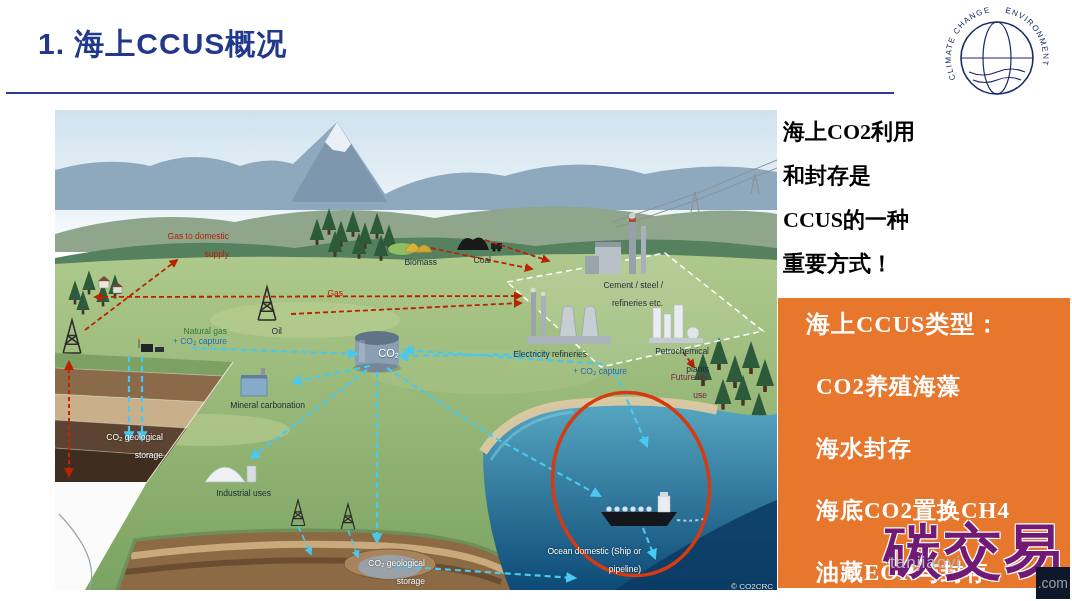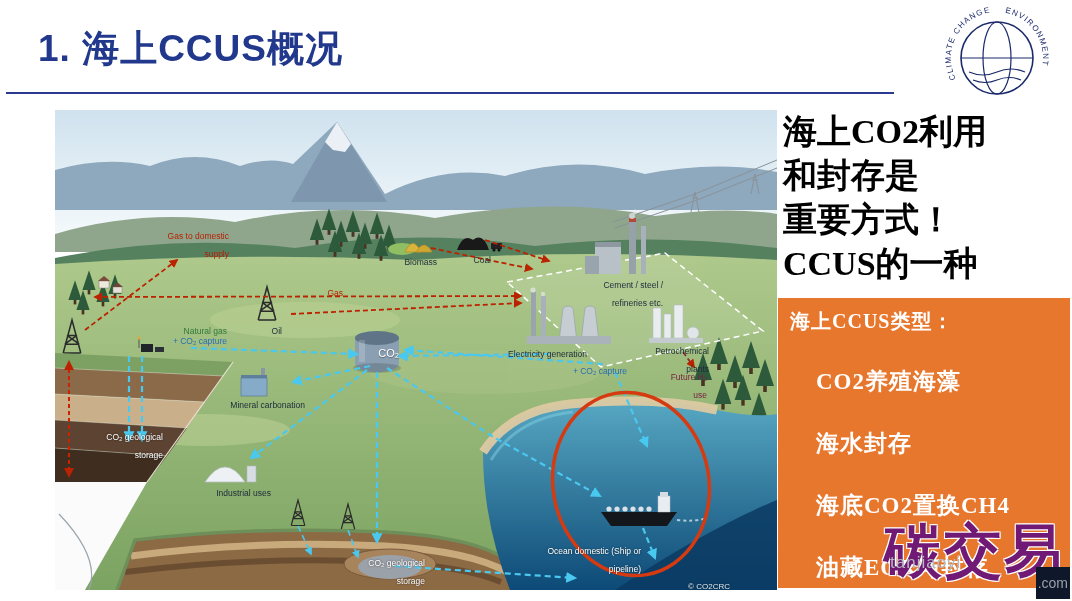--- a/index.html
+++ b/index.html
@@ -1,36 +1,36 @@
 <!DOCTYPE html>
 <html><head>
 <meta charset="utf-8">
 <style>
   *{margin:0;padding:0;box-sizing:border-box}
   html,body{width:1072px;height:601px;background:#fff;font-family:"Liberation Sans",sans-serif}
   .slide{position:relative;width:1072px;height:601px;background:#fff;overflow:hidden}
 
-  .title{position:absolute;left:38px;top:24px;font-size:37px;font-weight:bold;color:#21388c;letter-spacing:1px}
+  .title{position:absolute;left:38px;top:24px;font-size:30px;font-weight:bold;color:#21388c;letter-spacing:1px}
   .rule{position:absolute;left:6px;top:92px;width:888px;height:2px;background:#2b3990}
   .logo{position:absolute;left:925px;top:6px;width:145px;height:102px}
 
   .diagram{position:absolute;left:55px;top:110px;width:722px;height:480px;background:#fff}
   .diagram>svg{position:absolute;left:0;top:0;width:722px;height:480px}
   .dlabel{position:absolute;font-size:8.5px;line-height:18px;text-align:right;color:#1d2a3a;pointer-events:none}
   .red{color:#b91f00}
   .blue{color:#2a6db5}
   .green{color:#2f7a3a}
   .maroon{color:#7a2040}
   .white{color:#fff;text-shadow:0 0 2px rgba(0,0,0,.65)}
   .credit{color:#e4ecf2;font-size:8px;text-shadow:0 0 2px rgba(0,0,0,.5)}
   .tank-label{font-size:11px;font-weight:normal;color:#fff;text-shadow:0 1px 1px rgba(0,0,0,.4)}
 
-  .headline{position:absolute;left:783px;top:110px;width:288px;font-family:"Liberation Serif",serif;font-weight:bold;color:#000;font-size:34px;line-height:44px}
+  .headline{position:absolute;left:783px;top:110px;width:288px;font-family:"Liberation Serif",serif;font-weight:bold;color:#000;font-size:22px;line-height:44px}
   .orange-box{position:absolute;left:778px;top:298px;width:292px;height:290px;background:#e8772e;color:#fff;font-family:"Liberation Serif",serif;font-weight:bold}
-  .orange-title{padding:10px 0 0 12px;font-size:20px;letter-spacing:1px}
+  .orange-title{padding:10px 0 0 28px;font-size:24px;letter-spacing:1px}
   .orange-item{margin:31px 8px 0 38px;font-size:23px;letter-spacing:1px}
 
   .watermark{position:absolute;right:0;bottom:2px;width:192px;height:66px;z-index:5}
   .wm-cn{position:absolute;right:8px;bottom:8px;font-size:58px;font-weight:bold;color:#701a75;letter-spacing:2px;
          text-shadow:1px 1px 0 #fff,-1px -1px 0 #fff,1px -1px 0 #fff,-1px 1px 0 #fff}
   .wm-en{position:absolute;left:10px;top:20px;font-size:17px;color:#b3b9bf;letter-spacing:1px}
   .wm-com{position:absolute;right:2px;bottom:0;font-size:14px;color:#9aa0a6;background:#0f172a;padding:8px 2px}
 </style>
 </head>
 <body>
@@ -291,38 +291,38 @@
     </svg>
 
     <div class="dlabel red" style="left:106px;top:117px;width:68px">Gas to domestic supply</div>
     <div class="dlabel" style="left:336px;top:143px;width:46px">Biomass</div>
     <div class="dlabel" style="left:398px;top:141px;width:38px">Coal</div>
     <div class="dlabel red" style="left:256px;top:174px;width:32px">Gas</div>
     <div class="dlabel" style="left:197px;top:212px;width:30px">Oil</div>
     <div class="dlabel green" style="left:88px;top:212px;width:84px">Natural gas</div>
     <div class="dlabel blue" style="left:88px;top:222px;width:84px">+ CO₂ capture</div>
     <div class="dlabel" style="left:512px;top:166px;width:96px">Cement / steel / refineries etc.</div>
-    <div class="dlabel" style="left:440px;top:235px;width:92px">Electricity generation</div>
+    <div class="dlabel" style="left:440px;top:235px;width:92px">Electricity refineries</div>
     <div class="dlabel" style="left:578px;top:232px;width:76px">Petrochemical plants</div>
     <div class="dlabel blue" style="left:498px;top:252px;width:74px">+ CO₂ capture</div>
     <div class="dlabel maroon" style="left:600px;top:258px;width:52px">Future H₂ use</div>
     <div class="dlabel" style="left:150px;top:286px;width:100px">Mineral carbonation</div>
     <div class="dlabel white" style="left:24px;top:318px;width:84px">CO₂ geological storage</div>
     <div class="dlabel" style="left:136px;top:374px;width:80px">Industrial uses</div>
     <div class="dlabel white" style="left:300px;top:444px;width:70px">CO₂ geological storage</div>
     <div class="dlabel white" style="left:486px;top:432px;width:100px">Ocean domestic (Ship or pipeline)</div>
-    <div class="dlabel credit" style="left:605px;top:468px;width:70px">© CO2CRC</div>
+    <div class="dlabel credit" style="left:648px;top:468px;width:70px">© CO2CRC</div>
     <div class="dlabel tank-label" style="left:300px;top:234px;width:44px">CO₂</div>
   </div>
 
   <div class="headline">
     <div>海上CO2利用</div>
     <div>和封存是</div>
+    <div>CCUS的一种</div>
     <div>重要方式！</div>
-    <div>CCUS的一种</div>
   </div>
 
   <div class="orange-box">
     <div class="orange-title">海上CCUS类型：</div>
     <div class="orange-item">CO2养殖海藻</div>
     <div class="orange-item">海水封存</div>
     <div class="orange-item">海底CO2置换CH4</div>
     <div class="orange-item">油藏EOR与封存</div>
   </div>
 

